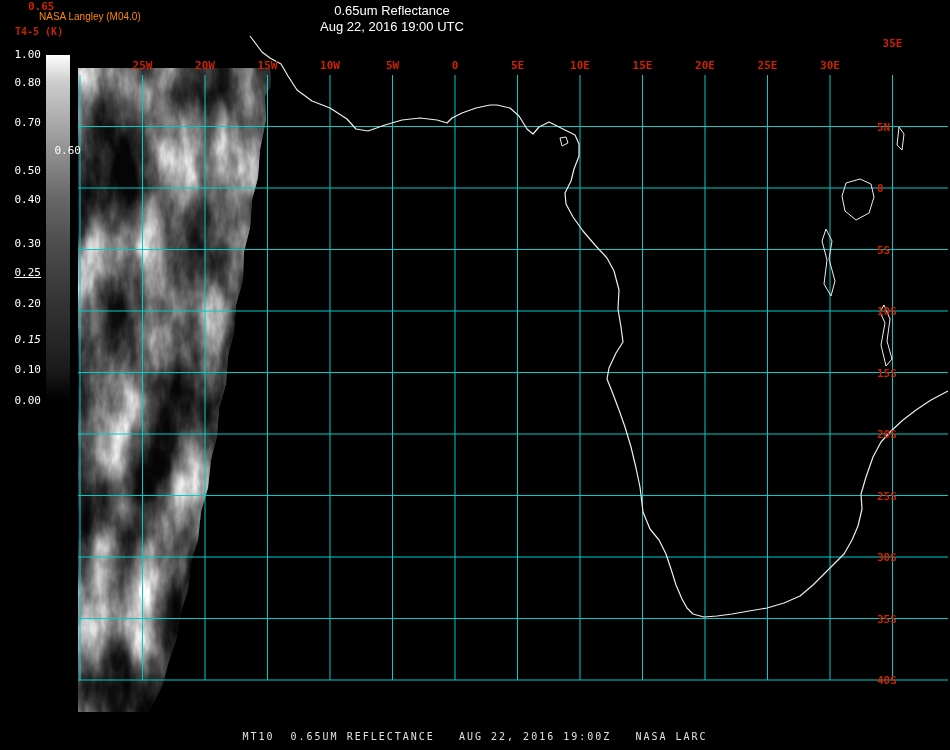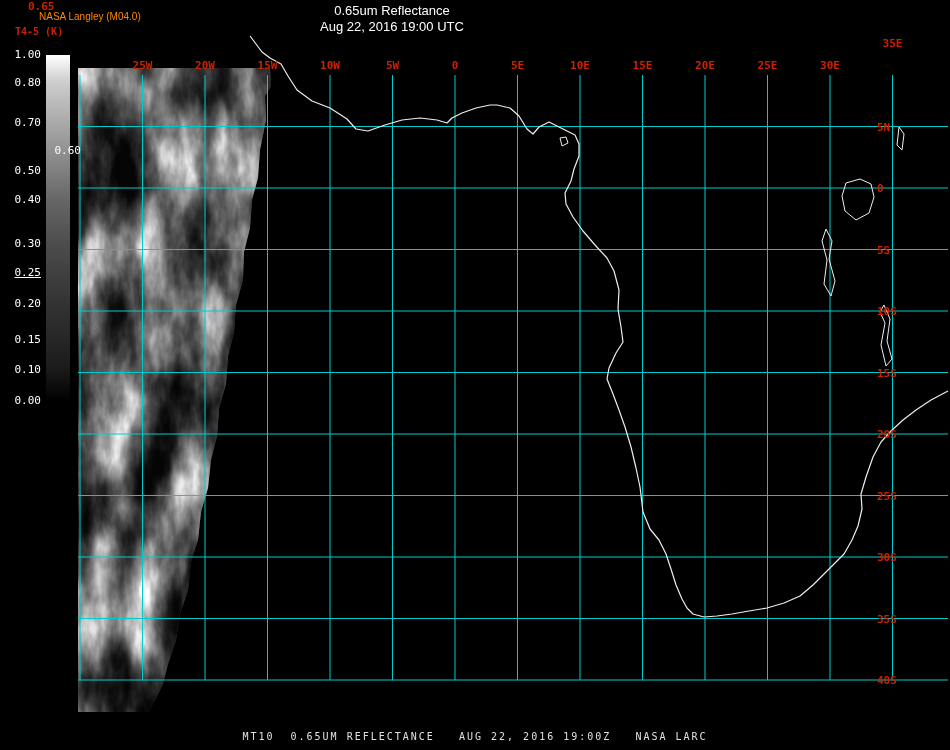--- a/index.html
+++ b/index.html
@@ -139,19 +139,19 @@
     <div class="colorbar-strip" id="cbStrip" style="background: linear-gradient(rgb(255, 255, 255) 0%, rgb(204, 204, 204) 8%, rgb(179, 179, 179) 16.5%, rgb(153, 153, 153) 25%, rgb(128, 128, 128) 33.5%, rgb(102, 102, 102) 42%, rgb(77, 77, 77) 54.5%, rgb(64, 64, 64) 63%, rgb(51, 51, 51) 72%, rgb(38, 38, 38) 82.5%, rgb(26, 26, 26) 91%, rgb(0, 0, 0) 100%);"></div>
   <div class="cb-tick" style="top: 49px;">1.00</div>
       <div class="cb-tick" style="top: 76.68px;">0.80</div>
       <div class="cb-tick" style="top: 106.09px; margin-top: 11px;">0.70</div>
       <div class="cb-tick" style="top: 145px; padding-left: 40px;">0.60</div>
       <div class="cb-tick" style="top: 164.91px;">0.50</div>
       <div class="cb-tick" style="top: 194.32px; text-align: right;">0.40</div>
       <div class="cb-tick" style="top: 237.57px;">0.30</div>
       <div class="cb-tick" style="top: 266.98px; text-decoration: underline;">0.25</div>
       <div class="cb-tick" style="top: 298.12px;">0.20</div>
-      <div class="cb-tick" style="top: 334.45px;">0.15</div>
+      <div class="cb-tick" style="top: 334.45px; font-style: italic;">0.15</div>
       <div class="cb-tick" style="top: 363.86px;">0.10</div>
       <div class="cb-tick" style="top: 395px;">0.00</div>
     </div>
 
   <div class="caption">MT10  0.65UM REFLECTANCE   AUG 22, 2016 19:00Z   NASA LARC</div>
 </div>
 
 </body></html>

